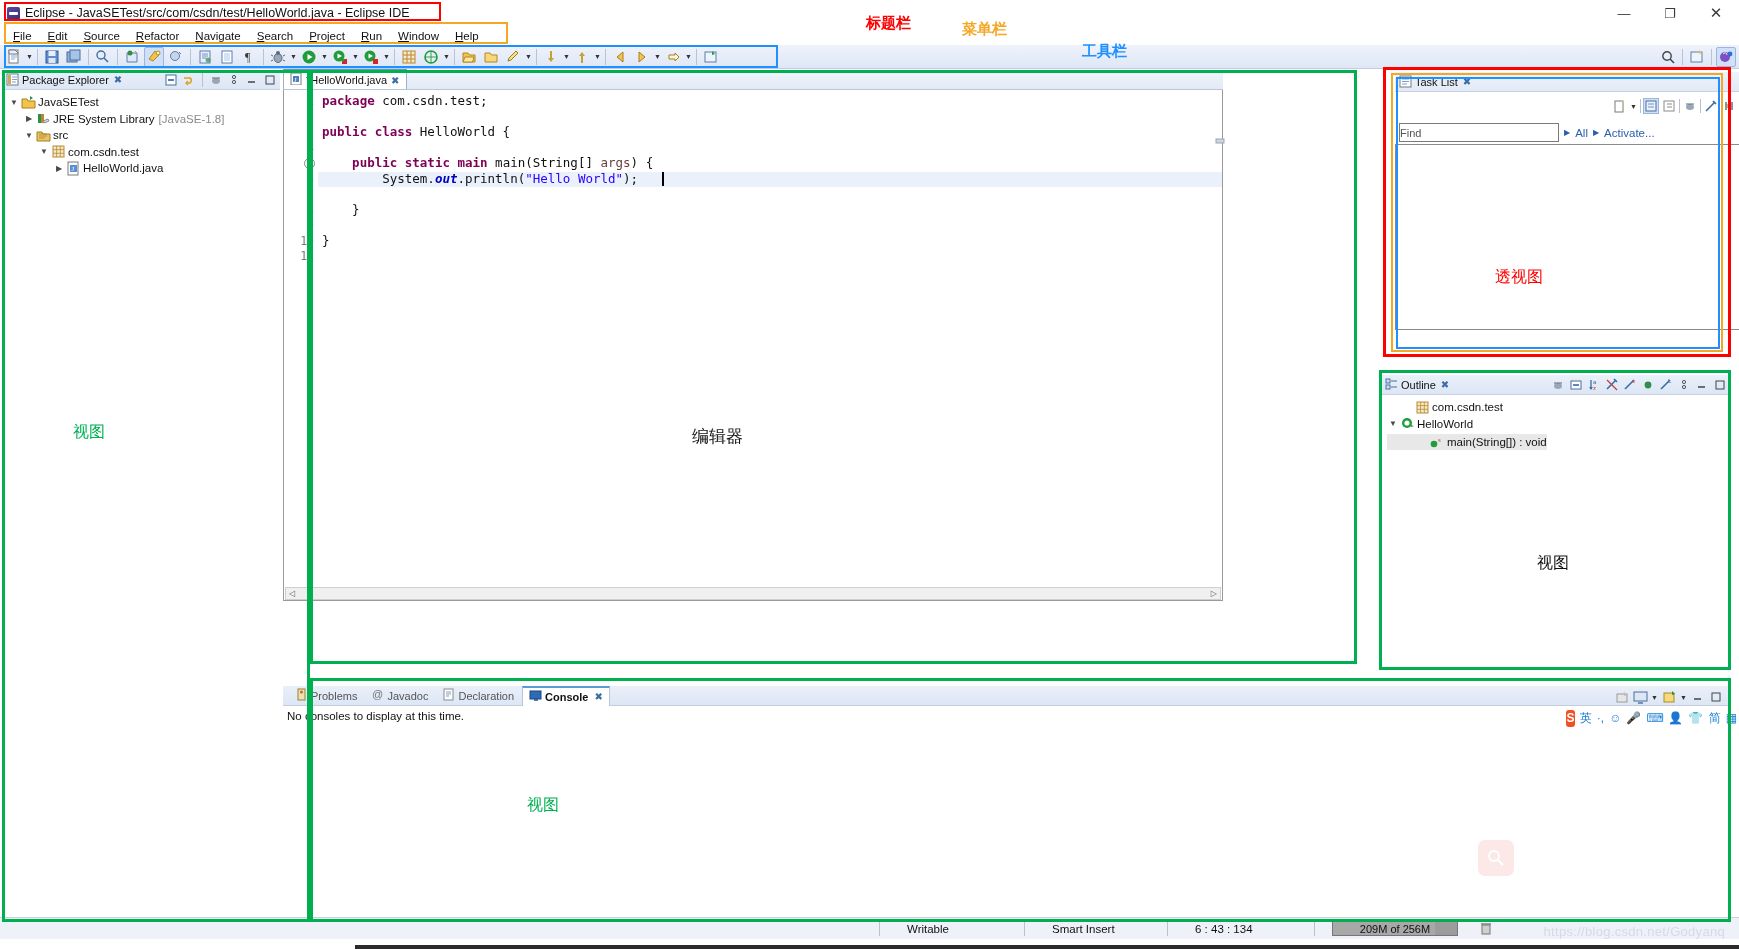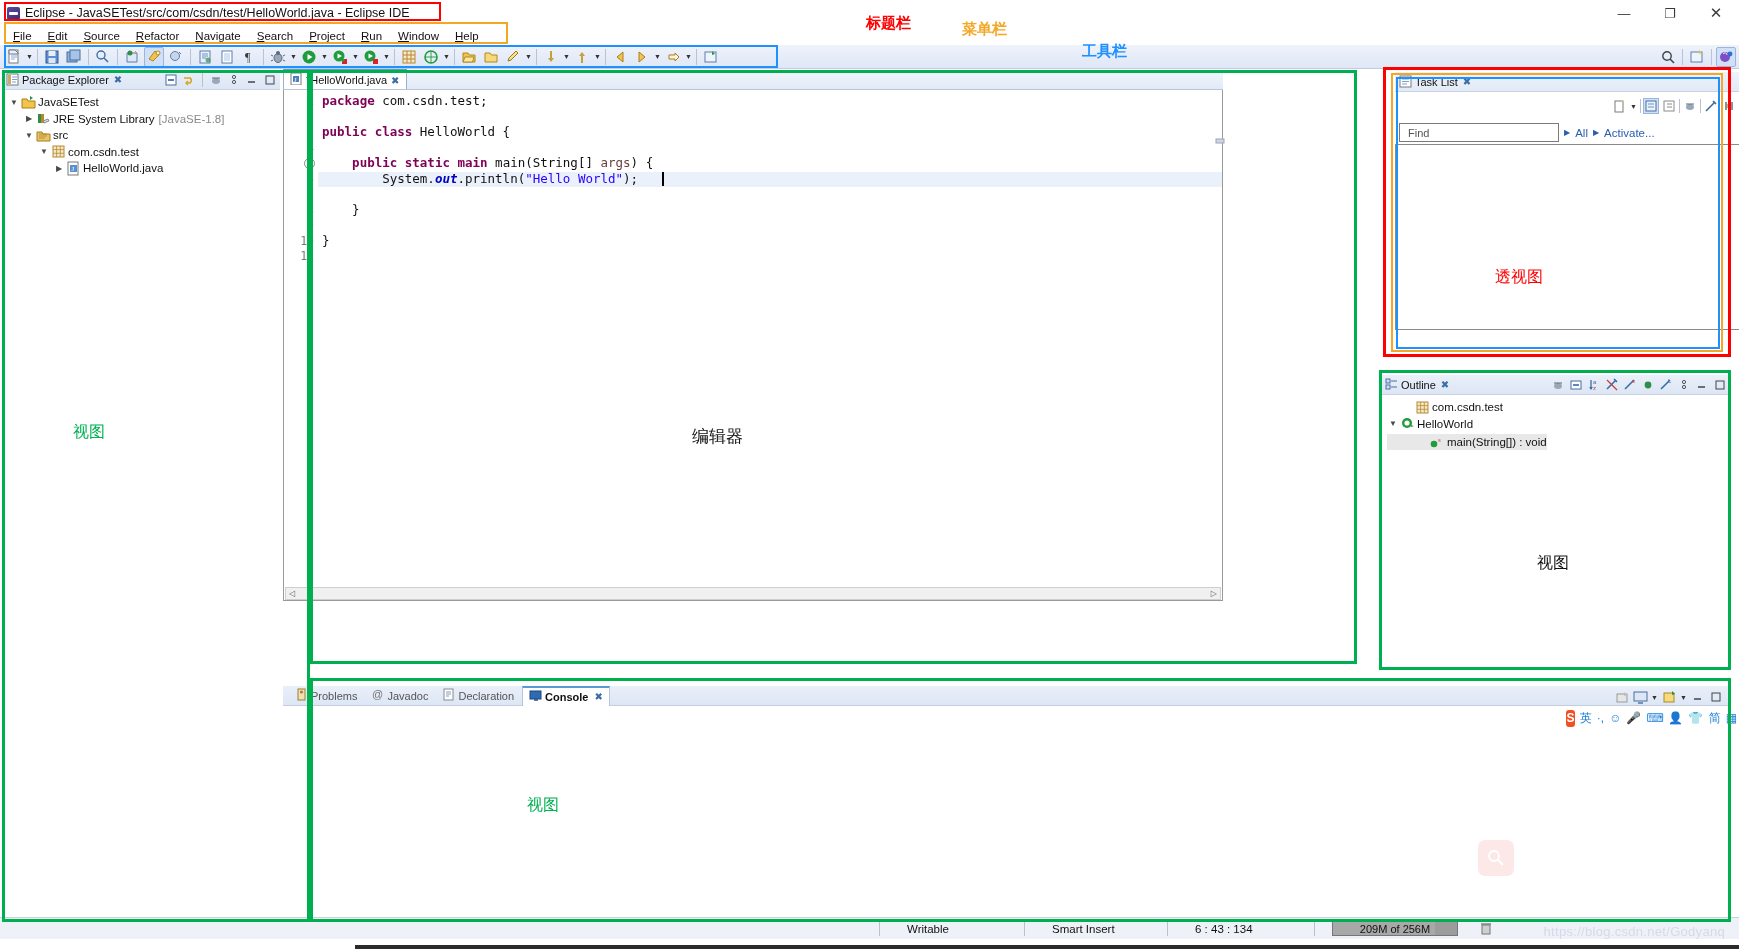--- a/index.html
+++ b/index.html
@@ -89,21 +89,21 @@
   .edhscroll .ar{ font-size:8px; color:#606060; padding:0 3px; }
   .edright{ position:absolute; right:-2px; top:62px; }
 
   
   .tasklist{ position:absolute; left:1395px; top:72px; width:387px; height:258px;
     background:#fff; }
   .tl-toolbar{ height:28px; display:flex; align-items:center; justify-content:flex-end;
     gap:2px; padding-right:6px; }
   .tl-find{ display:flex; align-items:center; padding:3px 4px 0 4px; gap:5px; }
   .tl-input{ width:160px; height:19px; border:1px solid #7a7a7a; background:#fff;
-    font-size:11px; color:#555; padding:0 8px; display:flex; align-items:center; }
+    font-size:11px; color:#555; padding:0 0; display:flex; align-items:center; }
   .tl-link{ font-size:11.5px; color:#2a5db0; }
   .tl-tri{ font-size:8px; color:#2a5db0; }
   .tl-body{ position:absolute; left:0; right:0; top:72px; bottom:0; background:#fff;
     border:1px solid #8a8a8a; }
 
   
   .outline{ position:absolute; left:1381px; top:375px; width:349px; height:238px;
     background:#fff; }
 
   
@@ -785,20 +785,21 @@
             <path d="M3 9h7" stroke="#444" stroke-width="1.5"></path>
           </svg>
         </span>
       <span class="vt-btn">
         <svg width="14" height="14">
             <rect x="3" y="3" width="8" height="8" fill="none" stroke="#444"></rect>
           </svg>
         </span>
     </span>
   </div>
+  <div class="cons-msg">No consoles to display at this time.</div>
 </div>
 
 <div class="ime">
   <span class="logo">S</span>
   <span class="it">英</span>
   <span class="it">·,</span>
   <span class="it">☺</span>
   <span class="it">🎤</span>
   <span class="it">⌨</span>
   <span class="it">👤</span>

